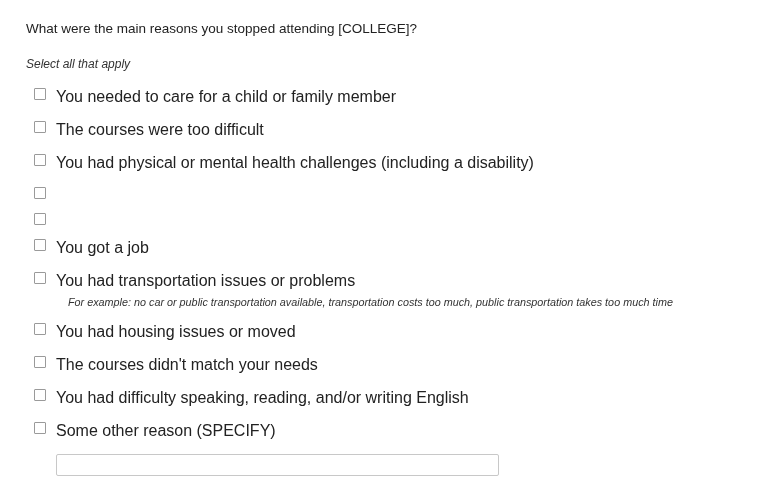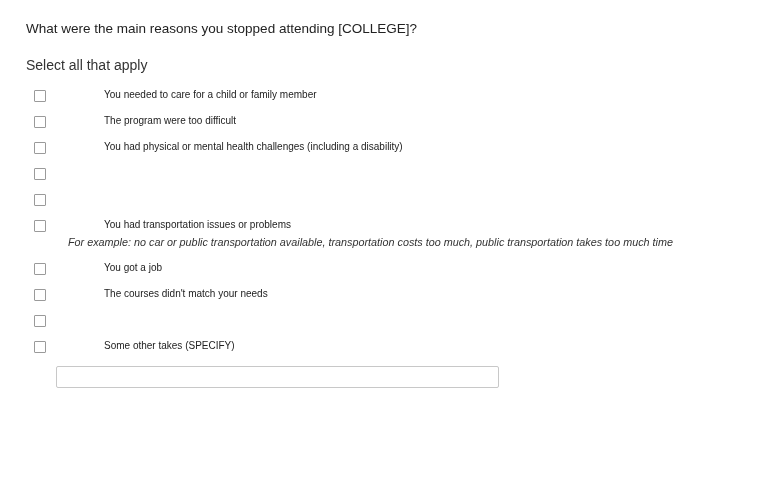--- a/index.html
+++ b/index.html
@@ -20,21 +20,22 @@
     width: 775px;
   }
   .question-title {
     font-size: 13.5px;
     color: #222222;
     line-height: 1.4;
     margin: 0 0 18px 0;
     font-weight: 400;
   }
   .instruction {
-    font-size: 14px;
+    font-size: 12px;
+    font-style: italic;
     color: #333333;
     margin: 0 0 16px 0;
   }
   .options {
     margin: 0;
     padding: 0 0 0 8px;
     list-style: none;
   }
   .option-row {
     display: flex;
@@ -51,24 +52,23 @@
     margin-top: 1px;
     margin-right: 10px;
     box-sizing: border-box;
     cursor: pointer;
   }
   .option-text-wrap {
     display: flex;
     flex-direction: column;
   }
   .option-label {
-    font-size: 10px;
+    font-size: 16px;
     color: #222222;
     line-height: 1.25;
-    margin-left: 48px;
   }
   .option-example {
     font-size: 10.8px;
     font-style: italic;
     color: #333333;
     line-height: 1.3;
     margin-top: 4px;
     margin-left: 12px;
   }
   .specify-input-wrap {
@@ -104,21 +104,21 @@
       <span class="checkbox"></span>
       <span class="option-text-wrap">
         <span class="option-label">You needed to care for a child or family member</span>
       </span>
     </li>
 
 
     <li class="option-row">
       <span class="checkbox"></span>
       <span class="option-text-wrap">
-        <span class="option-label">The program were too difficult</span>
+        <span class="option-label">The courses were too difficult</span>
       </span>
     </li>
 
     <li class="option-row">
       <span class="checkbox"></span>
       <span class="option-text-wrap">
         <span class="option-label">You had physical or mental health challenges (including a disability)</span>
       </span>
     </li>
 
@@ -126,48 +126,57 @@
       <span class="checkbox"></span>
     </li>
 
     <li class="option-row">
       <span class="checkbox"></span>
     </li>
 
     <li class="option-row">
       <span class="checkbox"></span>
       <span class="option-text-wrap">
+        <span class="option-label">You got a job</span>
+      </span>
+    </li>
+
+    <li class="option-row">
+      <span class="checkbox"></span>
+      <span class="option-text-wrap">
         <span class="option-label">You had transportation issues or problems</span>
         <span class="option-example">For example: no car or public transportation available, transportation costs too much, public transportation takes too much time</span>
       </span>
     </li>
 
     <li class="option-row">
       <span class="checkbox"></span>
       <span class="option-text-wrap">
-        <span class="option-label">You got a job</span>
+        <span class="option-label">You had housing issues or moved</span>
       </span>
     </li>
-
 
     <li class="option-row">
       <span class="checkbox"></span>
       <span class="option-text-wrap">
         <span class="option-label">The courses didn't match your needs</span>
       </span>
     </li>
 
     <li class="option-row">
       <span class="checkbox"></span>
+      <span class="option-text-wrap">
+        <span class="option-label">You had difficulty speaking, reading, and/or writing English</span>
+      </span>
     </li>
 
     <li class="option-row">
       <span class="checkbox"></span>
       <span class="option-text-wrap">
-        <span class="option-label">Some other takes (SPECIFY)</span>
+        <span class="option-label">Some other reason (SPECIFY)</span>
       </span>
     </li>
 
   </ul>
 
   <div class="specify-input-wrap">
     <input class="specify-input" type="text" placeholder="" style="">
   </div>
 
 </div>

